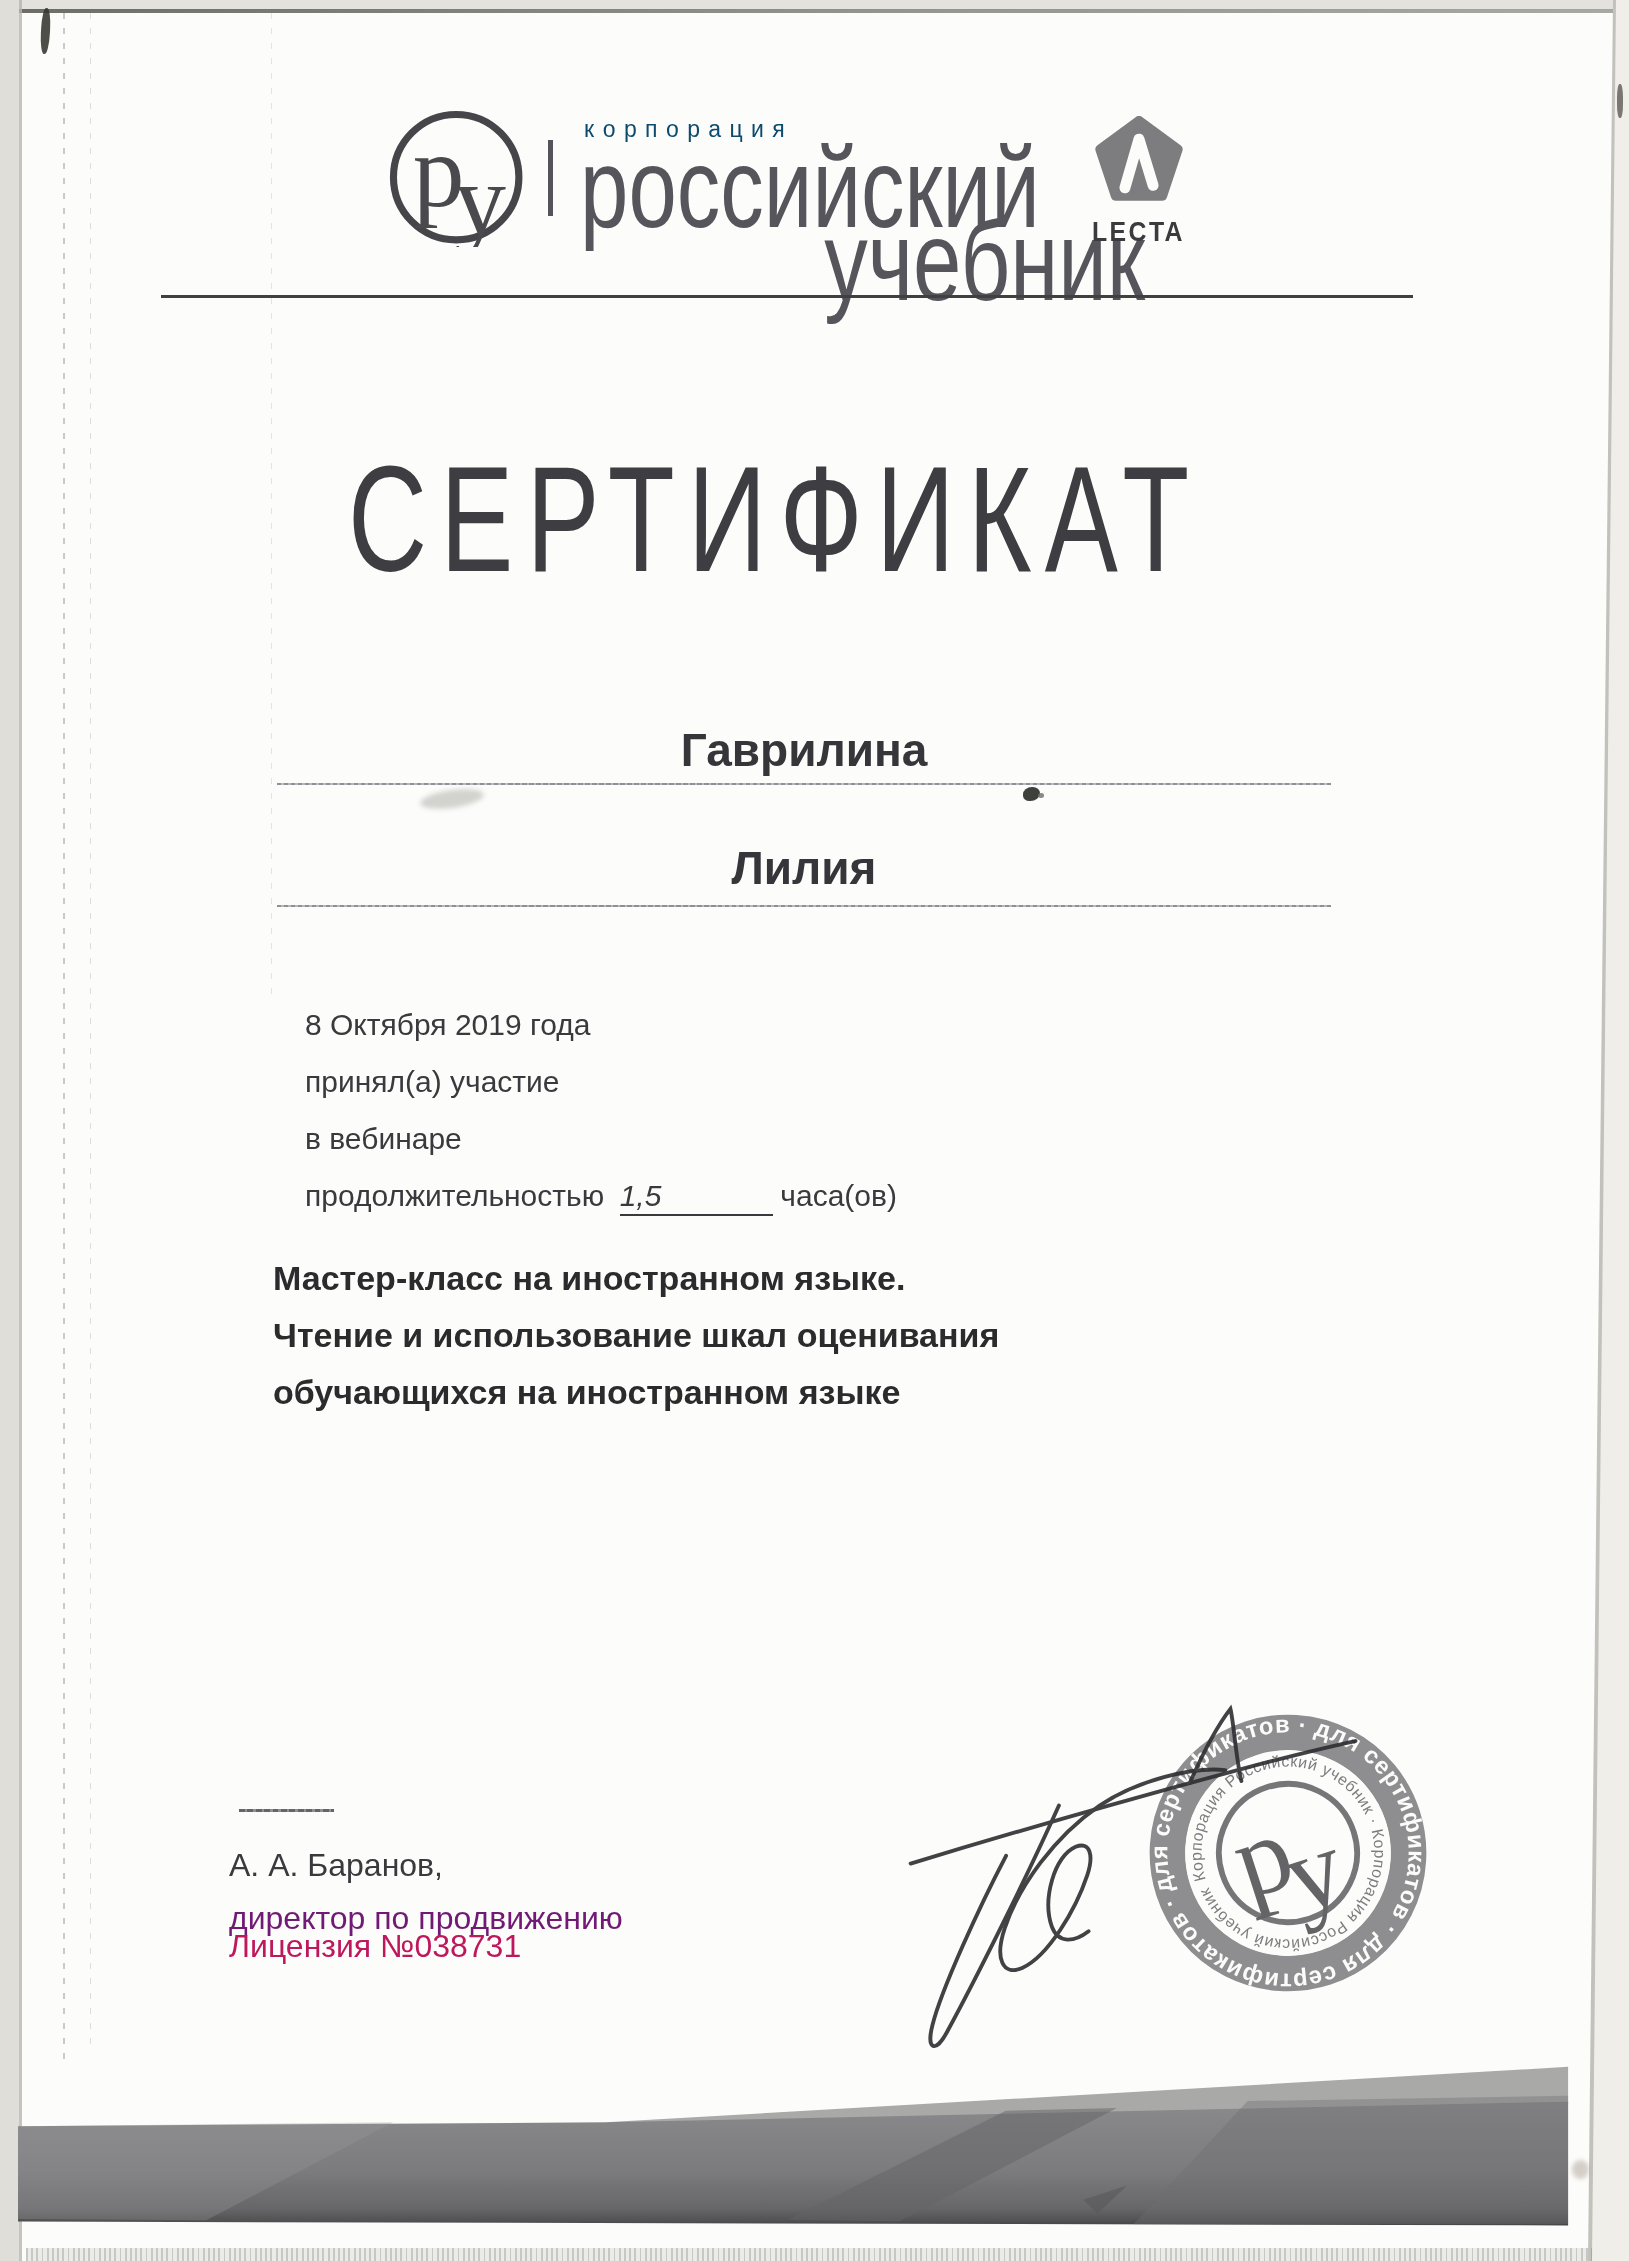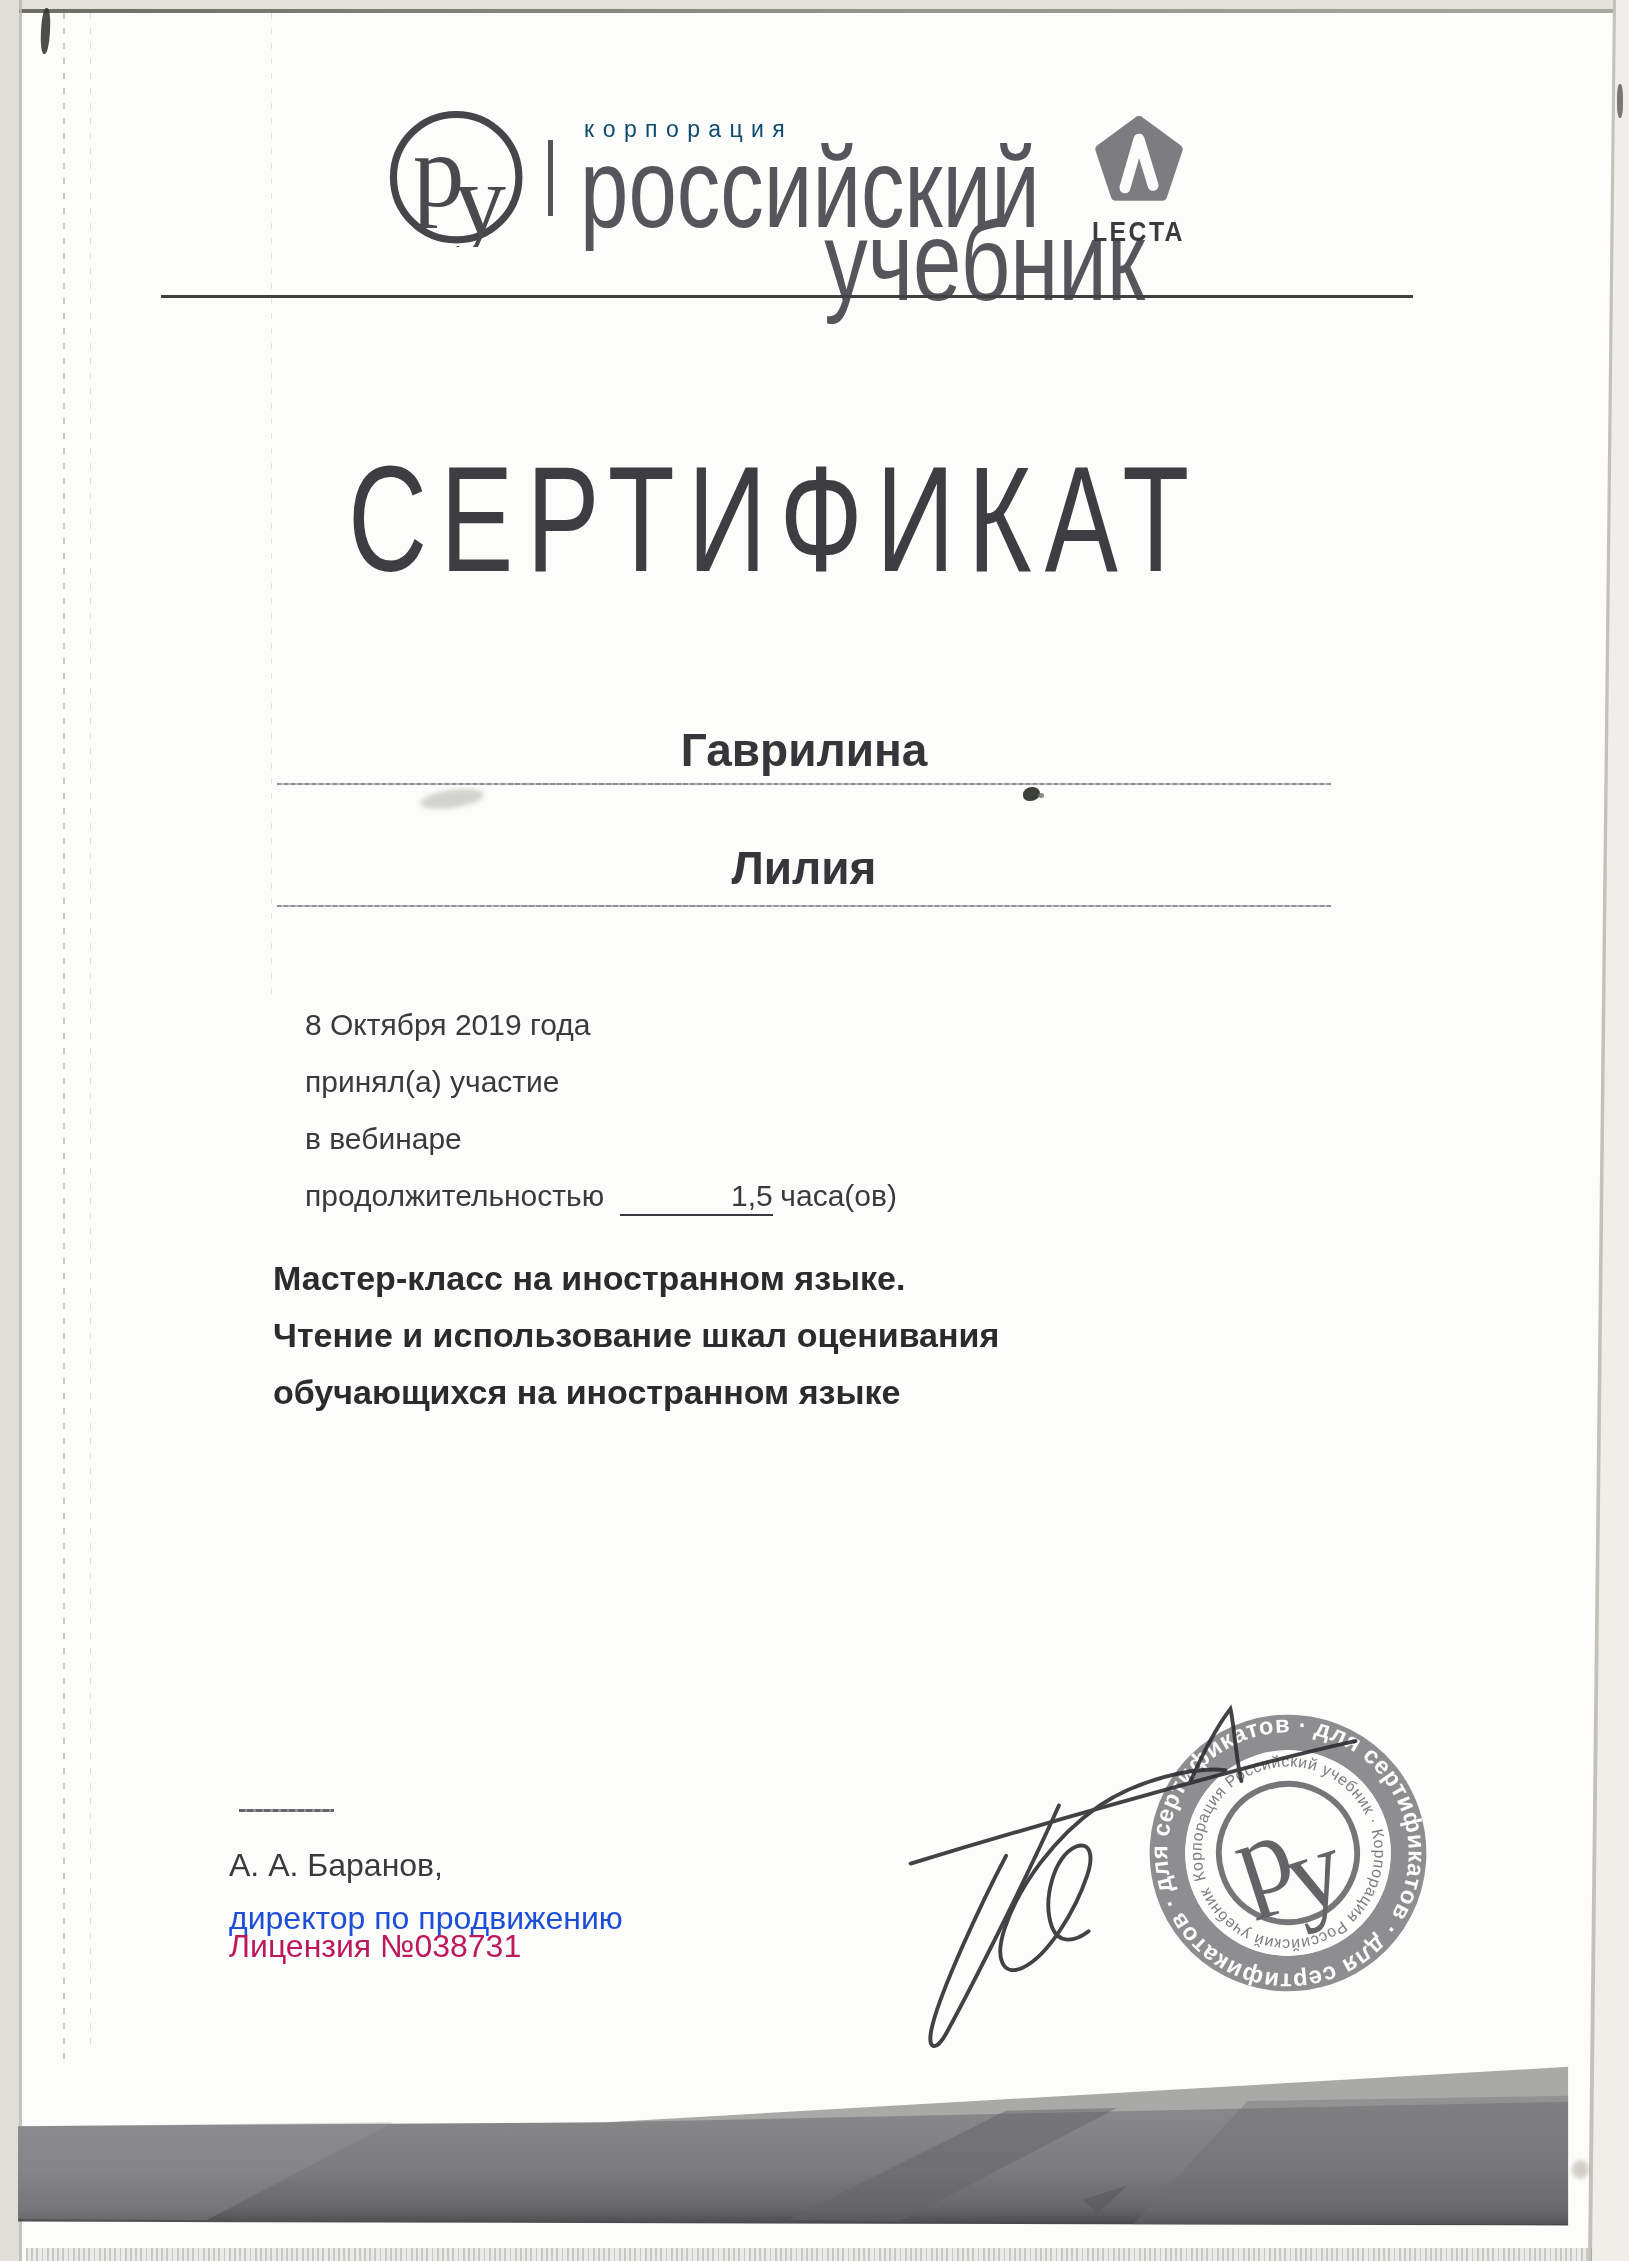--- a/index.html
+++ b/index.html
@@ -56,29 +56,29 @@
   #name-last{top:723px;}
   #name-first{top:841px;}
   .name-rule{left:277px;width:1054px;height:1.9px;
     background:repeating-linear-gradient(90deg,#8f8f96 0 4.5px,#b7b7bc 4.5px 7px);}
   #rule1{top:783px;}
   #rule2{top:905px;}
   
   #details{left:273px;top:996px;font-size:30px;color:#3a3a3e;line-height:57px;white-space:nowrap;margin-left:32px;}
   #duration-row{display:flex;align-items:baseline;}
   #duration-blank{display:inline-block;width:153px;border-bottom:2.6px solid #3a3a3e;
-    text-align:right;margin-left:15.5px;margin-right:7.7px;line-height:37px;}
+    text-align:left;margin-left:15.5px;margin-right:7.7px;line-height:37px;font-style:italic;}
   
   #webinar-title{left:273px;top:1250px;font-size:34px;font-weight:bold;color:#2b2b2e;
     line-height:57px;white-space:nowrap;}
   
   #sig-rule{left:239px;top:1809px;width:95px;height:3.2px;
     background:repeating-linear-gradient(90deg,#64646a 0 5.8px,#8f8f94 5.8px 8.4px);}
   #sig-name{left:229px;top:1847px;font-size:32px;color:#3a3a3e;}
-  #sig-title{left:229px;top:1900px;font-size:32px;color:#1d4ed8;}
+  #sig-title{left:229px;top:1900px;font-size:32px;color:#701a75;}
   #license{left:229px;top:1928px;font-size:32px;color:#be185d;}
   
   #stamp-svg{left:1139px;top:1704px;width:298px;height:298px;transform:rotate(-18deg);opacity:.85;}
   #autograph-svg{left:890px;top:1670px;width:490px;height:400px;}
   
   #band-svg{left:0;top:2050px;width:1630px;height:211px;}
 </style>
 </head>
 <body>
 

